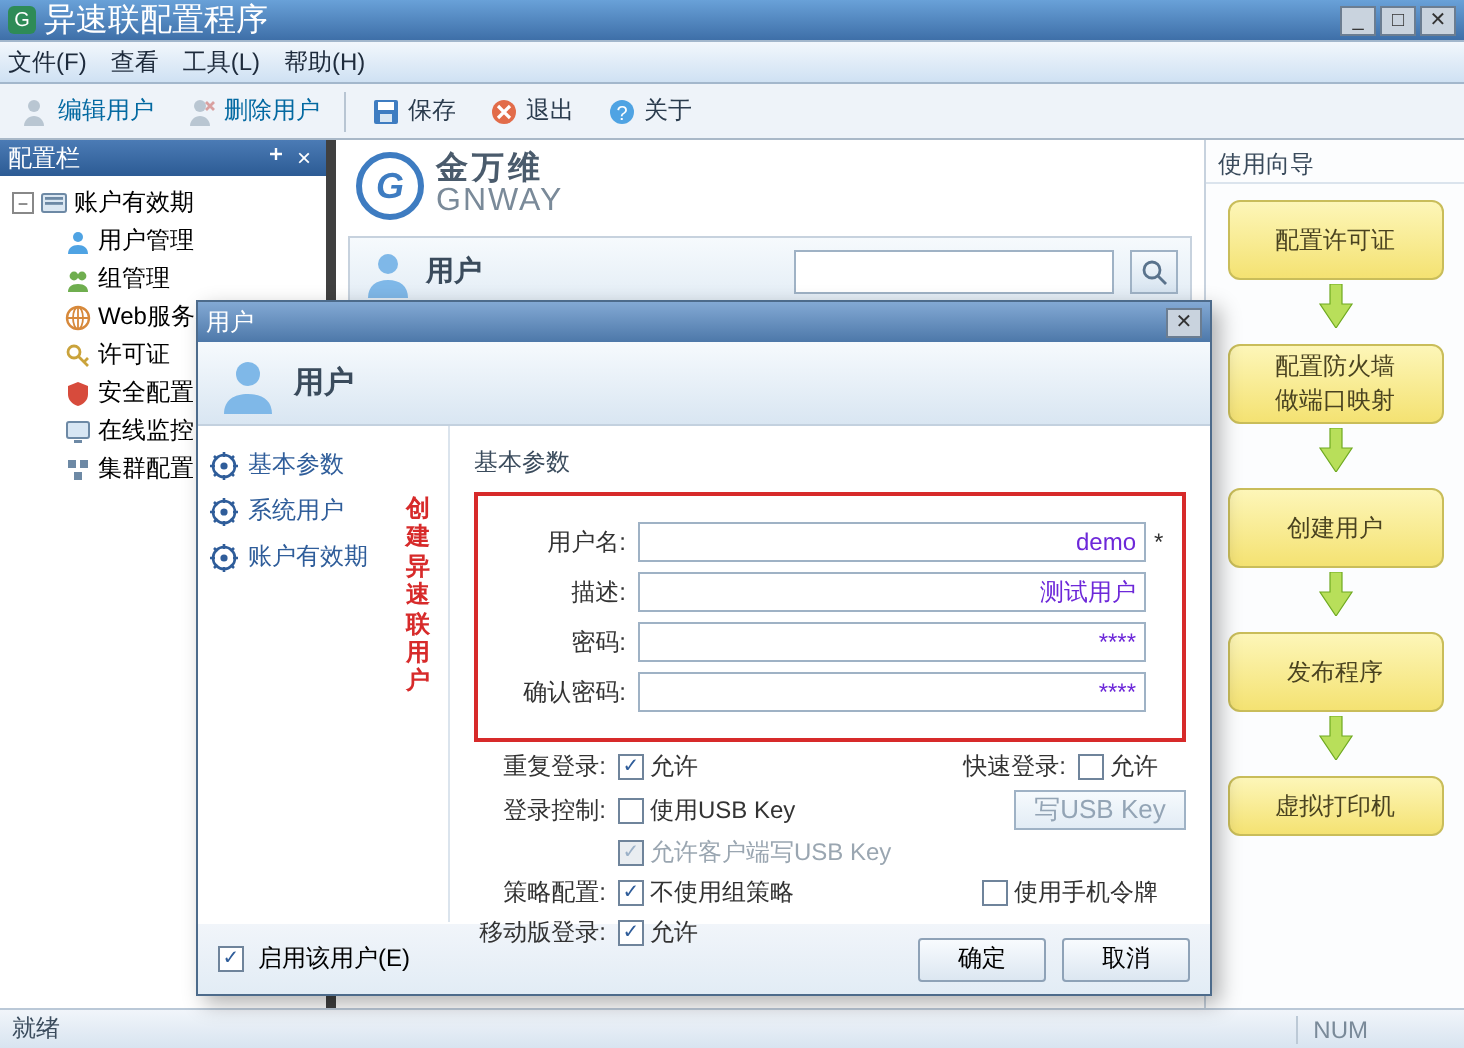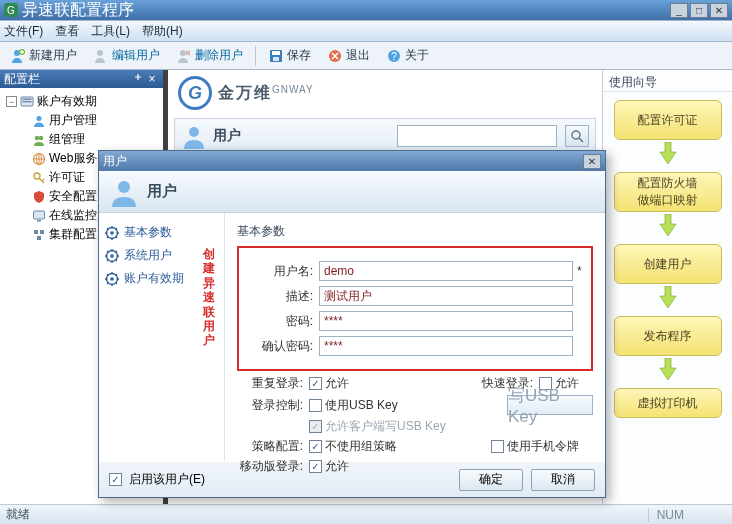--- a/index.html
+++ b/index.html
@@ -27,23 +27,23 @@
   .panel-hdr .x{width:14px;height:14px;display:flex;align-items:center;justify-content:center;}
   .tree { padding: 4px 2px; overflow-y:auto; flex:1; background:#fff;}
   .tnode { display: flex; align-items: center; gap: 3px; padding: 1px 0 1px 4px; white-space: nowrap;}
   .tnode .exp{width:11px;height:11px;border:1px solid #888;display:inline-flex;align-items:center;justify-content:center;font-size:9px;color:#555;line-height:0;}
   .tnode .ic{width:14px;height:14px;display:inline-flex;align-items:center;justify-content:center;}
   .tchild{padding-left:30px;}
   .tchild .tnode{padding-left:0;}
   .main { flex:1; position:relative; background:#fff; }
   .logo-area{position:absolute; left:10px; top:6px; display:flex; align-items:center; gap:6px;}
   .logo-area .logo-mark{width:34px;height:34px;border-radius:50%;border:3px solid #3e7cc1;display:inline-flex;align-items:center;justify-content:center;color:#3e7cc1;font-weight:bold;font-size:18px;font-style:italic;}
-  .logo-area .logo-text{display:flex;flex-direction:row;line-height:1;}
+  .logo-area .logo-text{display:flex;flex-direction:column;line-height:1;}
   .logo-area .cjk{color:#4a5b6c;font-size:16px;font-weight:600;letter-spacing:2px;}
-  .logo-area .lat{color:#7a8a99;font-size:10px;letter-spacing:1px;}
+  .logo-area .lat{color:#7a8a99;font-size:16px;letter-spacing:1px;}
   .user-strip{position:absolute; left:6px; top:48px; right:6px; height:36px; background:linear-gradient(#f6fafd,#e2ecf5); border:1px solid #c7d2de; display:flex; align-items:center; padding:0 6px; gap:6px;}
   .user-strip .avatar{width:26px;height:26px;display:inline-flex;align-items:center;justify-content:center;}
   .user-strip .lbl{font-size:14px;color:#3a4b5c;font-weight:600;}
   .user-strip .searchbox{margin-left:auto; width:160px;height:22px;border:1px solid #9fb2c5;background:#fff;}
   .user-strip .searchbtn{width:24px;height:22px;border:1px solid #9fb2c5;background:linear-gradient(#f6fafd,#d7e4f0);display:flex;align-items:center;justify-content:center;margin-left:2px;}
   
   .wizard { width: 130px; border-left:1px solid #c7d2de; background:#fcfdfe; position:relative; padding:4px 0 0 0;}
   .wizard .hdr{height:18px; padding:0 6px; color:#3a4b5c; font-size:12px; border-bottom:1px solid #dbe4ed;}
   .wiz-step{margin:8px auto 0; width:108px; height:40px; background:linear-gradient(#fdf6b8,#f4e272); border:1px solid #c9bd5a; border-radius:6px; display:flex;align-items:center;justify-content:center;text-align:center;font-size:12px;color:#4a4320;}
   .wiz-arrow{width:20px;height:22px;margin:2px auto 0;display:flex;align-items:flex-start;justify-content:center;}
@@ -62,30 +62,30 @@
   .modal-body{display:flex; height:calc(100% - 20px - 42px - 36px);}
   .modal-left{width:126px;background:#fff;border-right:1px solid #dbe4ed;padding:8px 6px;position:relative;}
   .mli{display:flex;align-items:center;gap:5px;padding:3px 0;color:#2f5d9a;}
   .mli .gear{width:14px;height:14px;}
   .vbanner{position:absolute; right:6px; top:34px; width:18px; color:#d72a2a; font-size:12px; font-weight:700; text-align:center; line-height:1.2;}
   .modal-right{flex:1;padding:10px 12px 4px 12px;position:relative;}
   .fieldset-title{color:#3a4b5c;padding-bottom:4px;}
   .redbox{border:2px solid #d72a2a; padding:8px 8px 8px 8px; margin-top:2px;}
   .row{display:flex;align-items:center;margin:5px 0;}
   .row .lab{width:72px;text-align:right;color:#333;padding-right:6px;}
-  .row input.tx{flex:1;height:20px;border:1px solid #9fb2c5;padding:1px 4px;font-size:12px;color:#7f1d1d;}
+  .row input.tx{flex:1;height:20px;border:1px solid #9fb2c5;padding:1px 4px;font-size:12px;color:#6d28d9;text-align:right;}
   .row .star{width:10px;color:#333;padding-left:4px;}
   .opts{margin-top:4px;}
   .optrow{display:flex;align-items:center;margin:3px 0;}
   .optrow .lab{width:72px;text-align:right;color:#333;padding-right:6px;}
   .chk{width:13px;height:13px;border:1px solid #6f849b;display:inline-flex;align-items:center;justify-content:center;margin-right:3px;background:#fff;font-size:10px;color:#2f5d9a;line-height:0;}
   .chk.disabled{background:#e9edf1;color:#9bb1c8;}
   .optrow .lab2{margin-right:14px;color:#333;}
   .optrow .lab2.disabled{color:#9aa6b1;}
-  .btn2{width:86px;height:20px;border:1px solid #9fb2c5;background:linear-gradient(#f6fafd,#e2ecf5);font-size:17px;color:#93a4b5;display:inline-flex;align-items:center;justify-content:center;}
+  .btn2{width:86px;height:20px;border:1px solid #9fb2c5;background:linear-gradient(#f6fafd,#e2ecf5);font-size:13px;color:#93a4b5;display:inline-flex;align-items:center;justify-content:center;}
   .modal-footer{height:36px;border-top:1px solid #ffffff;background:linear-gradient(#f1f5fa,#e2ecf5);display:flex;align-items:center;padding:0 10px;}
   .modal-footer .ml{display:flex;align-items:center;gap:4px;}
   .modal-footer .buttons{margin-left:auto;display:flex;gap:8px;}
   .modal-footer button{width:64px;height:22px;border:1px solid #8ea2b7;background:linear-gradient(#f8fbfe,#dce7f1);font-size:12px;border-radius:2px;}
   svg{display:block;}
 </style>
 </head>
 <body>
 
 <div class="titlebar">
@@ -99,31 +99,20 @@
 </div>
 
 <div class="menubar">
   <span>文件(F)</span>
   <span>查看</span>
   <span>工具(L)</span>
   <span>帮助(H)</span>
 </div>
 
 <div class="toolbar">
-  <div class="tb-btn enabled">
-    <span class="tb-icon">
-      <svg width="16" height="16" viewBox="0 0 16 16">
-          <circle cx="7" cy="5" r="3" fill="#4fa3e3"></circle>
-          <path d="M2 15c0-3 2.5-5 5-5s5 2 5 5" fill="#4fa3e3"></path>
-          <circle cx="12" cy="4" r="3" fill="#6fba2c"></circle>
-          <path d="M12 2v4M10 4h4" stroke="#fff" stroke-width="1.3"></path>
-        </svg>
-    </span>
-    <span>新建用户</span>
-  </div>
   <div class="tb-btn">
     <span class="tb-icon">
       <svg width="16" height="16" viewBox="0 0 16 16">
           <circle cx="7" cy="5" r="3" fill="#b9c6d2"></circle>
           <path d="M2 15c0-3 2.5-5 5-5s5 2 5 5" fill="#b9c6d2"></path>
         </svg>
     </span>
     <span>编辑用户</span>
   </div>
   <div class="tb-btn">

